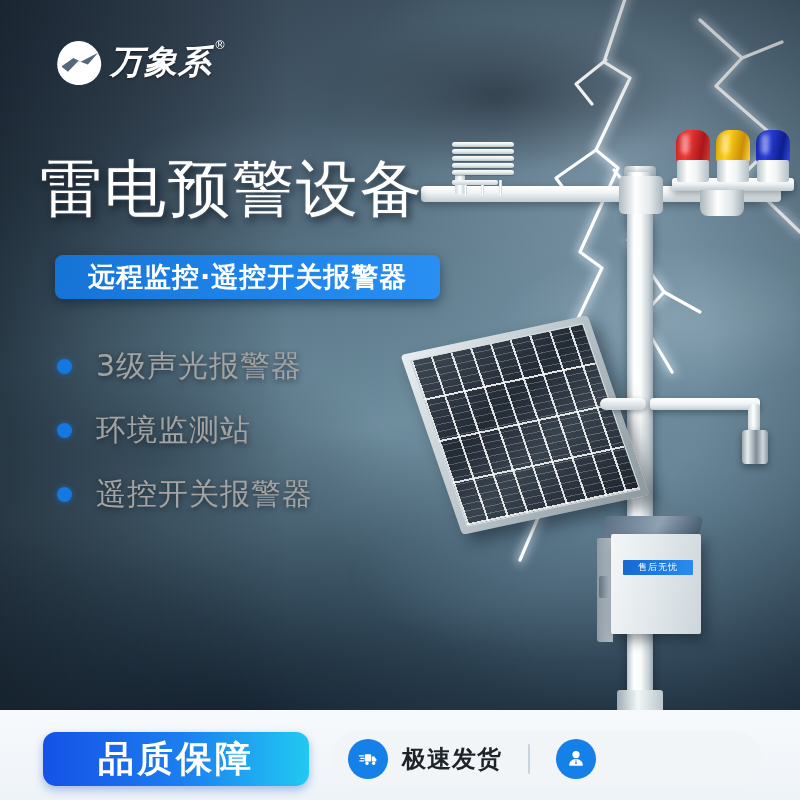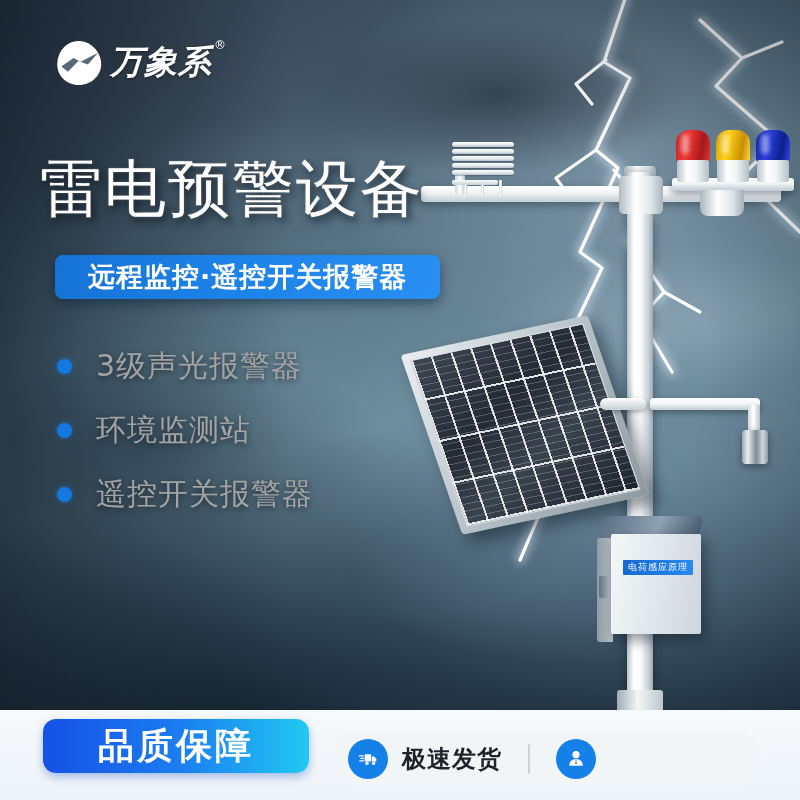--- a/index.html
+++ b/index.html
@@ -267,21 +267,21 @@
     text-shadow:0 2px 6px rgba(5,14,24,.6);
     white-space:nowrap;
   }
 
   
   .bottombar{
     position:absolute;left:0;bottom:0;width:800px;height:90px;
     background:linear-gradient(180deg,#f7fafc 0%,#eef3f8 100%);
   }
   .quality-pill{
-    position:absolute;left:43px;top:9px;width:266px;height:54px;
+    position:absolute;left:43px;top:22px;width:266px;height:54px;
     background:linear-gradient(90deg,#1551e6 0%,#1b7ef0 52%,#21c9f2 100%);
     border-radius:13px;
     box-shadow:0 4px 10px rgba(20,80,200,.35);
     display:flex;align-items:center;justify-content:center;
     color:#ffffff;font-size:36px;font-weight:bold;letter-spacing:3px;
     font-family:"DejaVu Sans","Liberation Sans",sans-serif;
   }
   .trust-group{
     position:absolute;left:330px;top:21px;width:432px;height:56px;
     background:#f2f5f8;border-radius:28px;
@@ -378,21 +378,21 @@
 
     <div class="bracket-h"></div>
     <div class="bracket-v"></div>
     <div class="camera"></div>
 
     <div class="cabinet">
       <div class="cabinet-top"></div>
       <div class="cabinet-side"></div>
       <div class="cabinet-face"></div>
       <div class="cabinet-latch"></div>
-      <div class="cabinet-label">电荷感应原理</div>
+      <div class="cabinet-label">售后无忧</div>
     </div>
 
     <div class="mast-base"></div>
   </div>
 
   <div class="logo">
     <div class="logo-mark">
       <div class="egg"></div>
       <div class="swoosh"></div>
     </div>

